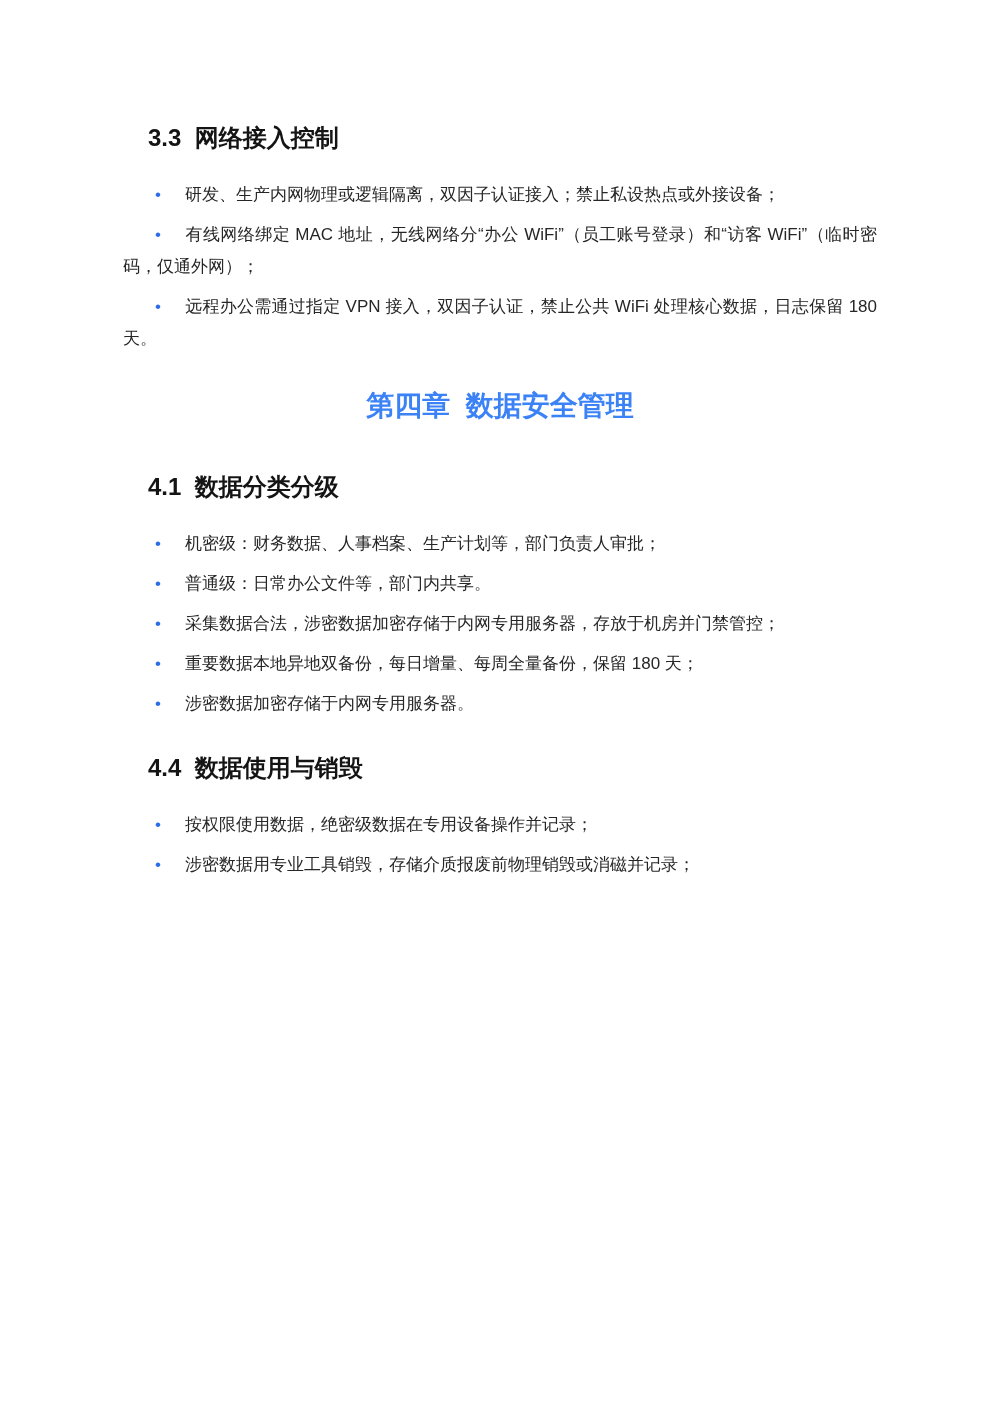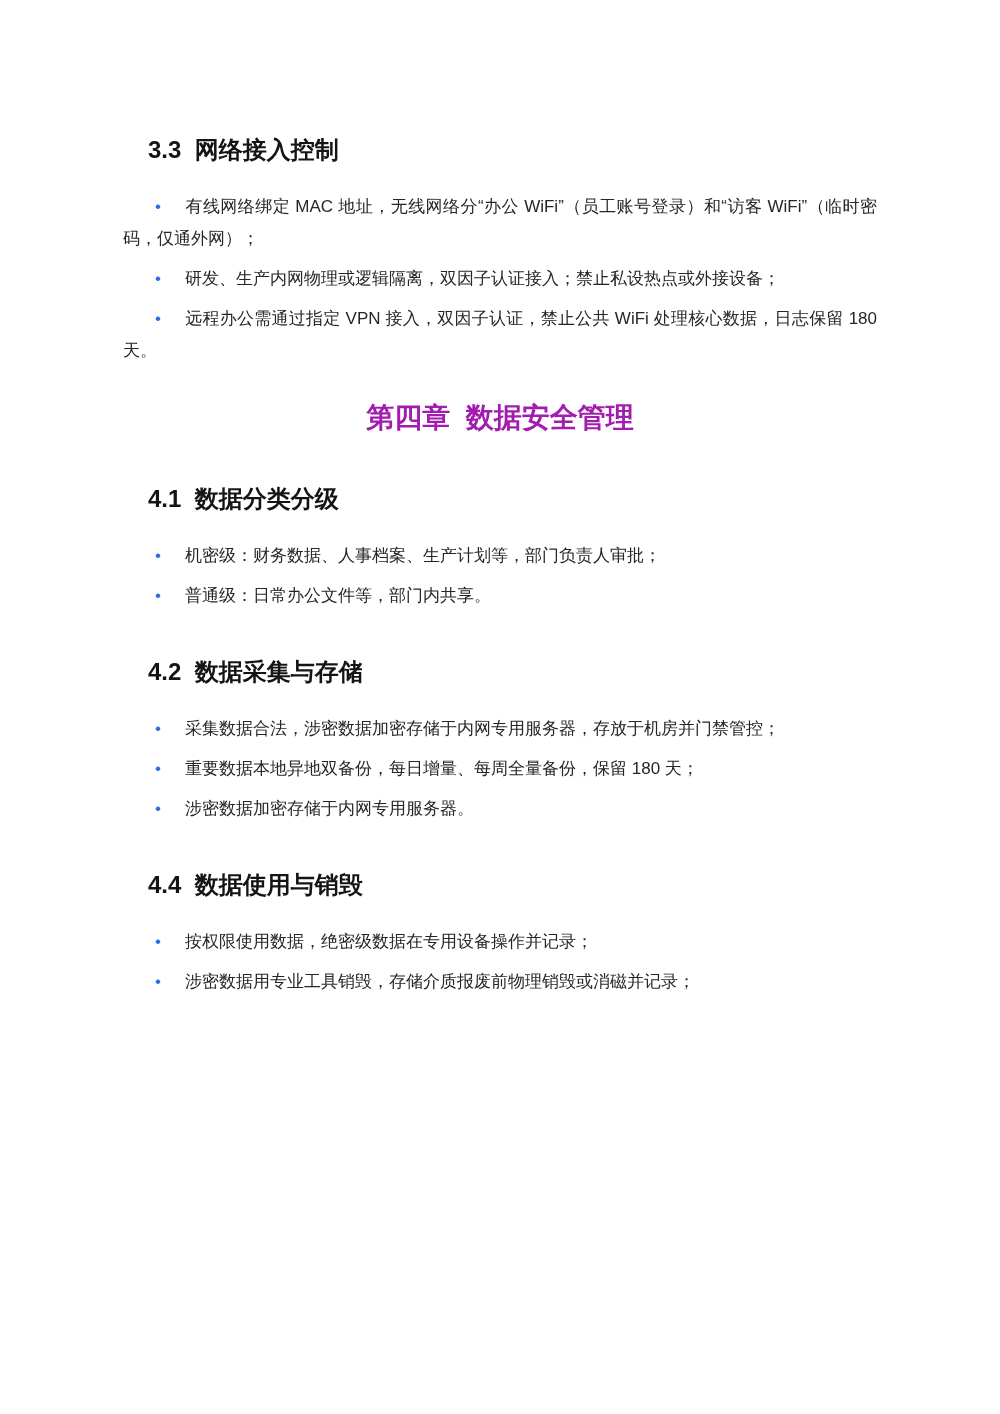--- a/index.html
+++ b/index.html
@@ -15,28 +15,28 @@
     overflow: hidden;
   }
   main.doc-page {
     padding: 90px 123px 0 123px;
   }
   h2.sec-heading {
     font-size: 24px;
     line-height: 32px;
     font-weight: bold;
     color: #141414;
-    margin: 44px 0 25px 25px;
+    margin: 32px 0 25px 25px;
     white-space: pre-wrap;
   }
   h1.chapter-heading {
     font-size: 28px;
     line-height: 36px;
     font-weight: bold;
-    color: #a21caf;
+    color: #3b82f6;
     text-align: center;
     margin: 33px 0 47px 0;
     white-space: pre-wrap;
   }
   p.bullet {
     font-size: 17px;
     line-height: 32px;
     margin: 0 0 8px 0;
     text-indent: 32px;
     text-align: justify;
@@ -50,35 +50,34 @@
     font-size: 17px;
   }
 </style>
 </head>
 <body>
 
 <main class="doc-page">
 
   <section>
     <h2 class="sec-heading">3.3  网络接入控制</h2>
+    <p class="bullet"><span class="dot">•</span><span>研发、生产内网物理或逻辑隔离，双因子认证接入；禁止私设热点或外接设备；</span></p>
     <p class="bullet"><span class="dot">•</span><span>有线网络绑定 MAC 地址，无线网络分“办公 WiFi”（员工账号登录）和“访客 WiFi”（临时密码，仅通外网）；</span></p>
-    <p class="bullet"><span class="dot">•</span><span>研发、生产内网物理或逻辑隔离，双因子认证接入；禁止私设热点或外接设备；</span></p>
     <p class="bullet"><span class="dot">•</span><span>远程办公需通过指定 VPN 接入，双因子认证，禁止公共 WiFi 处理核心数据，日志保留 180 天。</span></p>
   </section>
 
   <h1 class="chapter-heading">第四章  数据安全管理</h1>
 
   <section>
     <h2 class="sec-heading">4.1  数据分类分级</h2>
     <p class="bullet"><span class="dot">•</span><span>机密级：财务数据、人事档案、生产计划等，部门负责人审批；</span></p>
     <p class="bullet"><span class="dot">•</span><span>普通级：日常办公文件等，部门内共享。</span></p>
   </section>
 
   <section>
-    <h2 class="sec-heading">4.2  数据采集与存储</h2>
     <p class="bullet"><span class="dot">•</span><span>采集数据合法，涉密数据加密存储于内网专用服务器，存放于机房并门禁管控；</span></p>
     <p class="bullet"><span class="dot">•</span><span>重要数据本地异地双备份，每日增量、每周全量备份，保留 180 天；</span></p>
     <p class="bullet"><span class="dot">•</span><span>涉密数据加密存储于内网专用服务器。</span></p>
   </section>
 
 
   <section>
     <h2 class="sec-heading">4.4  数据使用与销毁</h2>
     <p class="bullet"><span class="dot">•</span><span>按权限使用数据，绝密级数据在专用设备操作并记录；</span></p>
     <p class="bullet"><span class="dot">•</span><span>涉密数据用专业工具销毁，存储介质报废前物理销毁或消磁并记录；</span></p>

